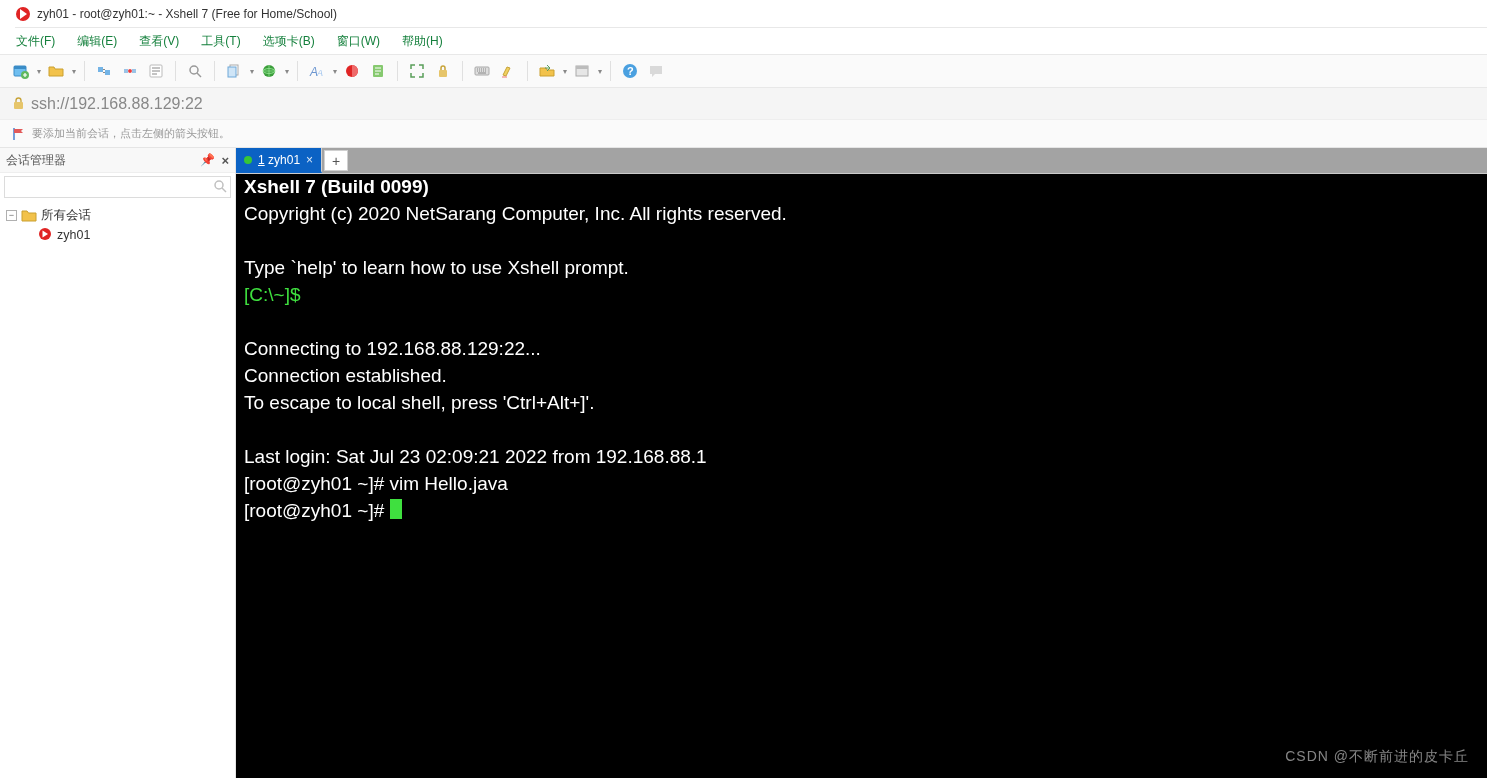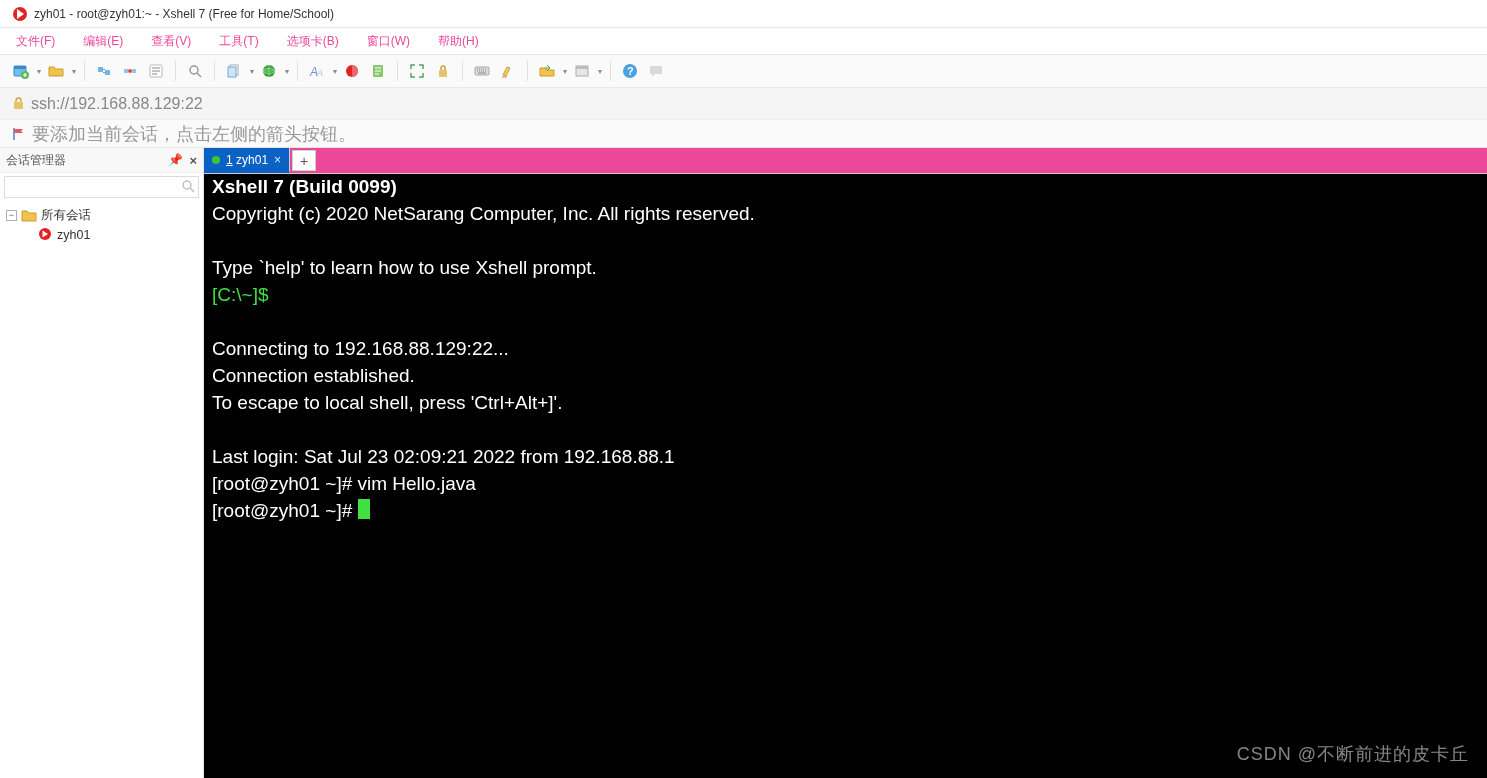--- a/index.html
+++ b/index.html
@@ -1,64 +1,64 @@
 <!DOCTYPE html>
 <html><head>
 <meta charset="utf-8">
 <style>
 * { margin:0; padding:0; box-sizing:border-box; font-family:"Microsoft YaHei","Segoe UI",Arial,sans-serif; }
 body { background:#fff; width:1487px; height:778px; overflow:hidden; position:relative; }
 
-.titlebar { height:28px; background:#fff; display:flex; align-items:center; padding:0 12px; font-size:12px; color:#333; border-bottom:1px solid #e8e8e8;}
+.titlebar { height:28px; background:#fff; display:flex; align-items:center; padding:0 0; font-size:12px; color:#333; border-bottom:1px solid #e8e8e8;margin-left:15px;}
 .titlebar .app-icon { width:16px; height:16px; margin-right:6px; display:inline-flex; align-items:center; justify-content:center;}
 .titlebar .app-icon svg{display:block;}
 
-.menubar { height:26px; background:#fff; display:flex; align-items:center; padding:0 8px; font-size:12px; color:#ec4899; gap:12px;}
+.menubar { height:26px; background:#fff; display:flex; align-items:center; padding:0 8px; font-size:12px; color:#15803d; gap:6px;}
 .menubar .menu-item { padding:3px 8px; cursor:default;}
 
 .toolbar { height:34px; background:#fafafa; display:flex; align-items:center; padding:0 10px; gap:4px; border-top:1px solid #e8e8e8; border-bottom:1px solid #e8e8e8;}
 .tbtn { width:22px; height:22px; display:flex; align-items:center; justify-content:center; border-radius:2px;}
 .tsep { width:1px; height:20px; background:#e0e0e0; margin:0 4px;}
 .dd { font-size:8px; color:#888; margin-left:1px;}
 
 .addressbar { height:32px; background:#f5f5f5; display:flex; align-items:center; padding:0 12px; font-size:16px; color:#888; border-bottom:1px solid #eee;}
 .addressbar .lock{ margin-right:6px; color:#e0b030; display:inline-flex;}
-.hintbar { height:28px; background:#fafafa; display:flex; align-items:center; padding:0 12px; font-size:18px; color:#999; border-bottom:1px solid #e5e5e5;}
+.hintbar { height:28px; background:#fafafa; display:flex; align-items:center; padding:0 12px; font-size:11px; color:#999; border-bottom:1px solid #e5e5e5;}
 .hintbar .flag{ margin-right:6px; display:inline-flex;}
 
 .workspace{ display:flex; height:calc(778px - 28px - 26px - 34px - 32px - 28px);}
-.sidebar{ width:204px; border-right:1px solid #e5e5e5; display:flex; flex-direction:column;}
+.sidebar{ width:236px; border-right:1px solid #e5e5e5; display:flex; flex-direction:column;}
 .sidebar-header{ height:25px; background:#f8f8f8; display:flex; align-items:center; justify-content:space-between; padding:0 6px 0 6px; font-size:12px; color:#555; border-bottom:1px solid #eee;}
 .sidebar-header .right{display:flex; gap:6px; align-items:center;}
 .pin{font-size:12px; color:#777;}
 .closex{font-size:13px; color:#555; font-weight:bold;}
 .searchbox{ position:relative; padding:3px 4px;}
 .searchbox input{ width:100%; height:22px; border:1px solid #dcdcdc; font-size:12px; padding:0 22px 0 6px; outline:none;}
 .searchbox .mag{ position:absolute; right:8px; top:6px; color:#b5b5b5; pointer-events:none;}
 .tree{ padding:4px 4px; font-size:12.5px; color:#333;}
 .tree-row{ display:flex; align-items:center; gap:4px; height:20px; padding-left:2px;}
 .tree-row .tw{ width:11px; height:11px; border:1px solid #b0b0b0; display:flex; align-items:center; justify-content:center; font-size:9px; line-height:1; color:#666;}
 .tree-row .foldericon{width:16px;height:14px;display:inline-flex;}
 .tree-child{ padding-left:34px; display:flex; align-items:center; gap:5px; height:20px;}
 
 .main{ flex:1; display:flex; flex-direction:column;}
-.tabstrip{ height:26px; background:#ec4899; display:flex; align-items:stretch; border-bottom:1px solid #ccc;}
+.tabstrip{ height:26px; background:#a3a3a3; display:flex; align-items:stretch; border-bottom:1px solid #ccc;}
 .tab{ display:flex; align-items:center; padding:0 8px; font-size:12px; gap:6px; border-right:1px solid #d0d0d0;}
 .tab.active{ background:#0b62c4; color:#fff; border-bottom:2px solid #0b62c4;}
 .tab .dot{ width:8px; height:8px; border-radius:50%; background:#37c637;}
 .tab .tabclose{ font-size:12px; opacity:.85;}
 .tab .underline{ text-decoration:underline;}
 .addtab{ width:24px; display:flex; align-items:center; justify-content:center; border:1px solid #d0d0d0; margin:2px 0 2px 2px; background:#fff; font-size:14px; color:#555;}
 
 .term{ flex:1; background:#000; color:#fff; padding:0 8px; font-family:"Courier New",Consolas,monospace; font-size:19px; line-height:26px; white-space:pre; overflow:hidden;}
 .term .bold{ font-weight:bold;}
 .term .prompt{ color:#3fe03f;}
 .term .cursor{ display:inline-block; width:12px; height:20px; background:#3fe03f; vertical-align:-2px;}
 
-.watermark{ position:absolute; right:18px; bottom:12px; color:rgba(220,220,220,.6); font-size:18px; letter-spacing:1px; pointer-events:none;}
+.watermark{ position:absolute; right:18px; bottom:12px; color:rgba(220,220,220,.6); font-size:14px; letter-spacing:1px; pointer-events:none;}
 </style>
 </head>
 <body>
 
 <div class="titlebar">
   <span class="app-icon">
     <svg width="16" height="16" viewBox="0 0 16 16">
         <circle cx="8" cy="8" r="7" fill="#e02424"></circle>
         <path d="M5 3 L12 8 L5 13 Z" fill="#fff"></path>
       </svg>

